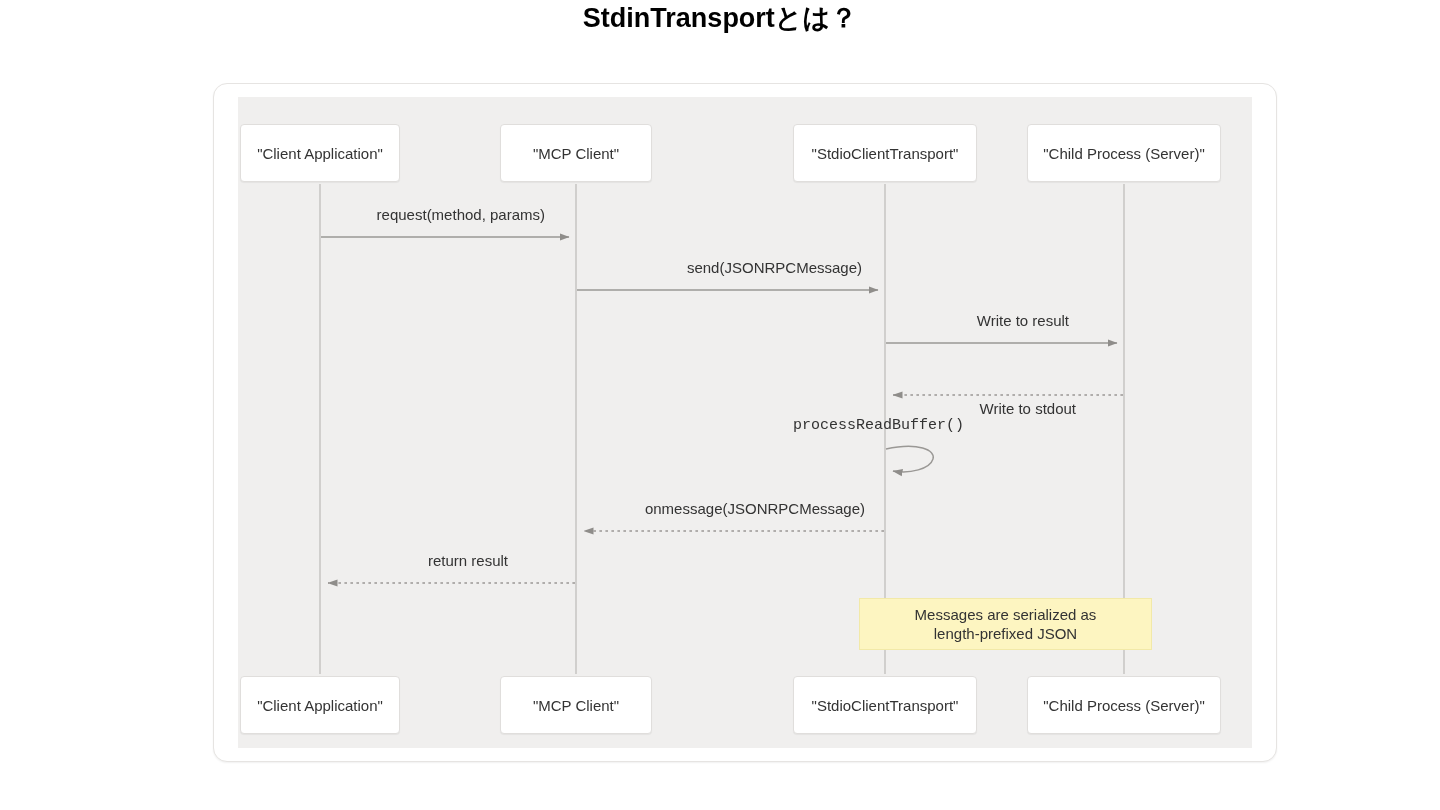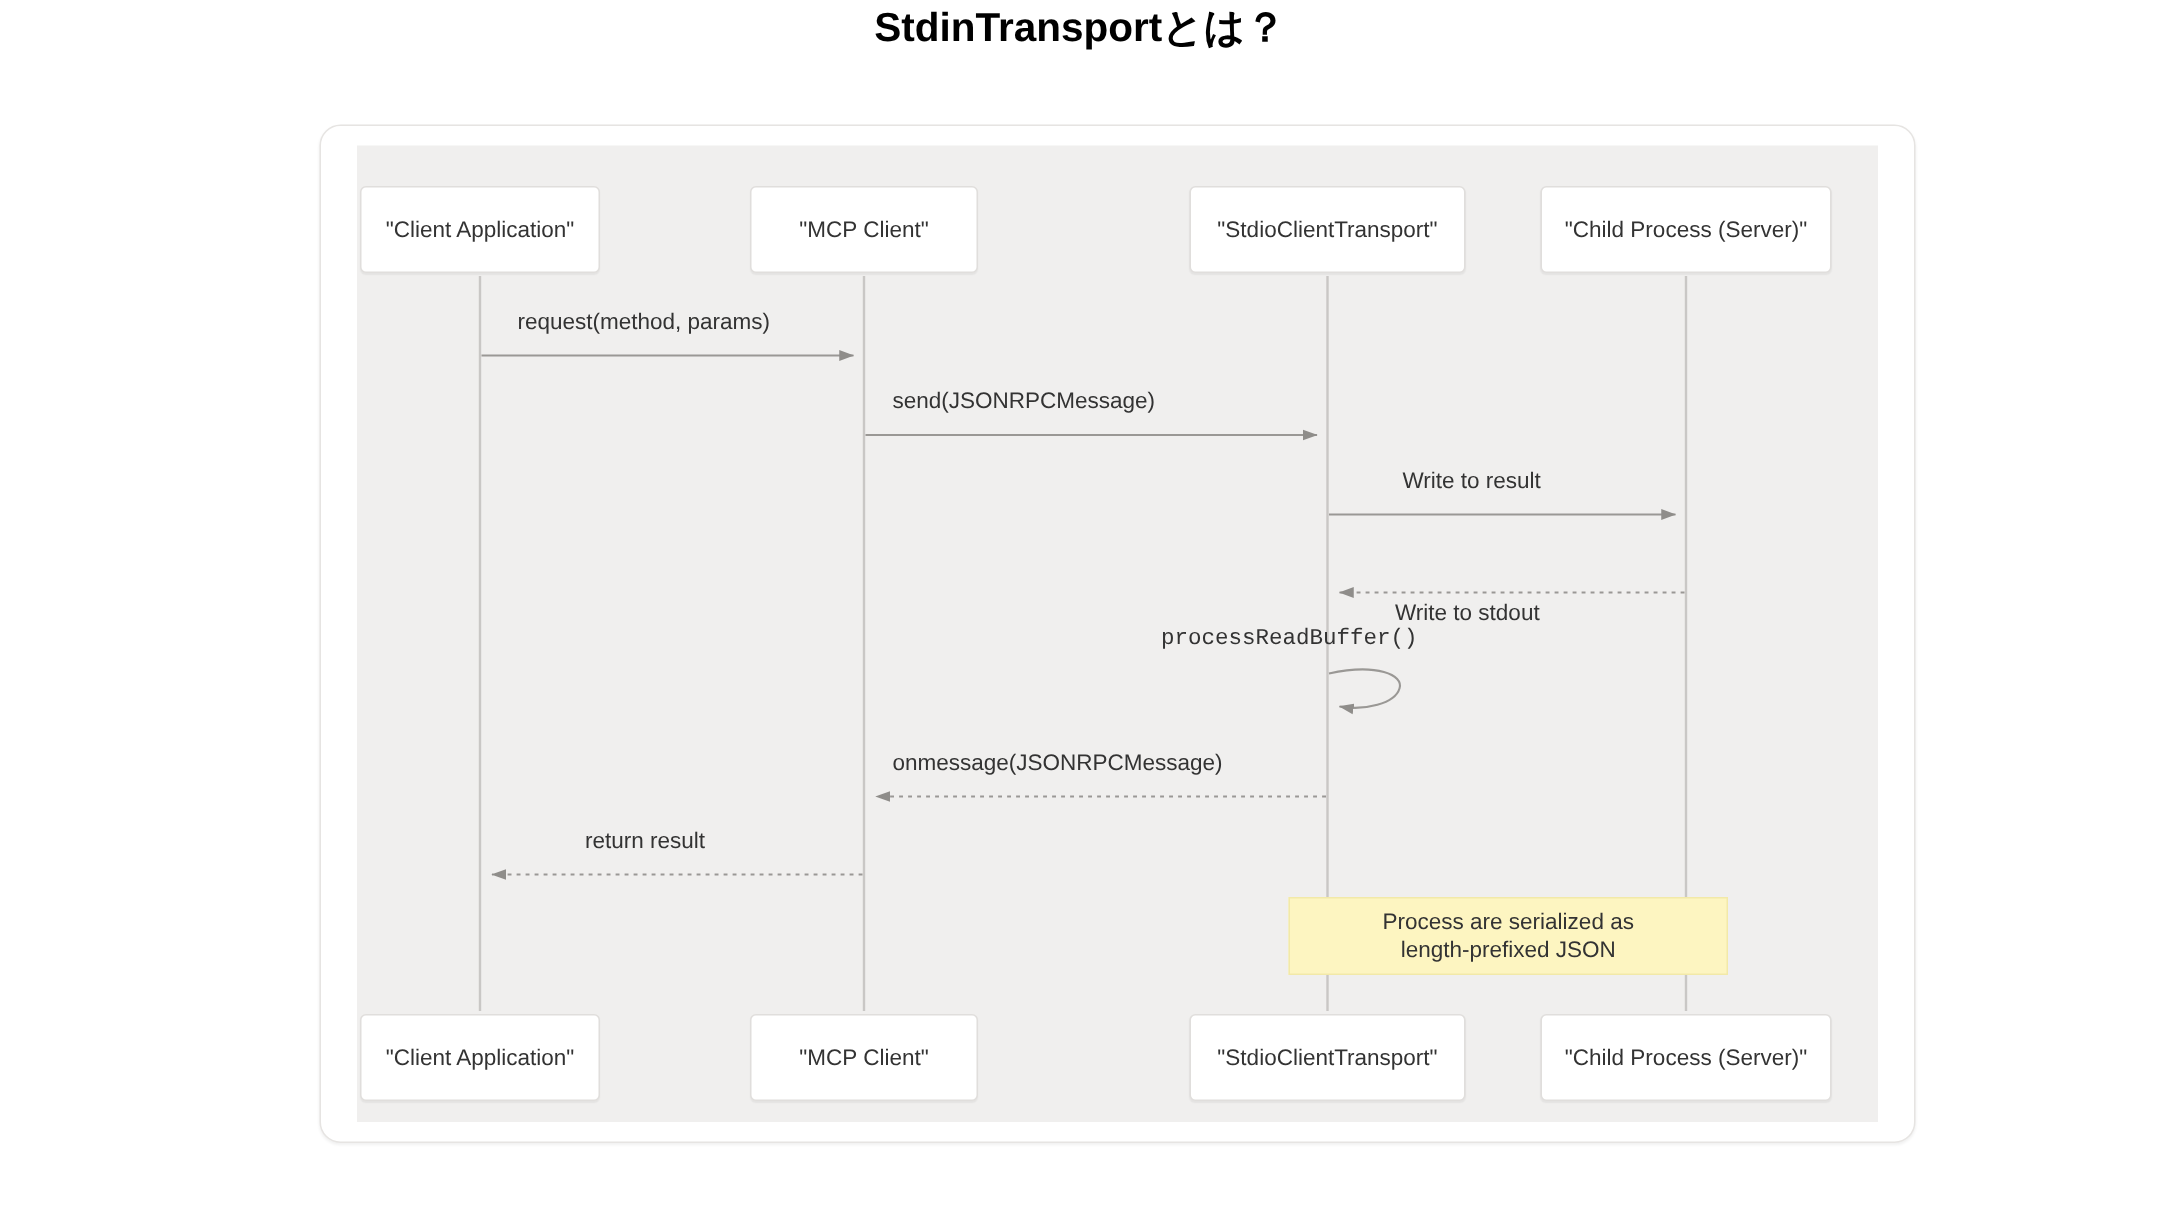--- a/index.html
+++ b/index.html
@@ -75,21 +75,21 @@
     justify-content: center;
     font-size: 15px;
     color: #333333;
     box-shadow: 0 1px 1px rgba(0,0,0,0.05);
   }
   .msg-label {
     position: absolute;
     font-size: 15px;
     color: #333333;
     white-space: nowrap;
-    text-align: left;
+    text-align: right;
   }
   .note-box {
     position: absolute;
     background: #fdf5c1;
     border: 1px solid #f2e9a8;
     box-sizing: border-box;
     display: flex;
     align-items: center;
     justify-content: center;
     text-align: center;
@@ -170,27 +170,27 @@
     <span>"MCP Client"</span>
   </div>
   <div class="participant-box" style="left:793px; top:676px; width:184px; height:58px;">
     <span>"StdioClientTransport"</span>
   </div>
   <div class="participant-box" style="left:1027px; top:676px; width:194px; height:58px;">
     <span>"Child Process (Server)"</span>
   </div>
 
   <div class="msg-label" style="left:345px; top:206px; width:200px;">request(method, params)</div>
-  <div class="msg-label" style="left:595px; top:259px; width:220px;">send(JSONRPCMessage)</div>
+  <div class="msg-label" style="left:642px; top:259px; width:220px;">send(JSONRPCMessage)</div>
   <div class="msg-label" style="left:935px; top:312px; width:134px;">Write to result</div>
   <div class="msg-label" style="left:930px; top:364px; width:146px;margin-top:36px;">Write to stdout</div>
   <div class="msg-label" style="left:774px; top:417px; width:190px;font-family:Liberation Mono, monospace;">processReadBuffer()</div>
   <div class="msg-label" style="left:595px; top:500px; width:270px;">onmessage(JSONRPCMessage)</div>
   <div class="msg-label" style="left:390px; top:552px; width:118px;">return result</div>
 
   <div class="note-box" style="left:859px; top:598px; width:293px; height:52px;">
     <div>
-      <div>Process are serialized as</div>
+      <div>Messages are serialized as</div>
       <div>length-prefixed JSON</div>
     </div>
   </div>
 
 </div>
 
 </body></html>

